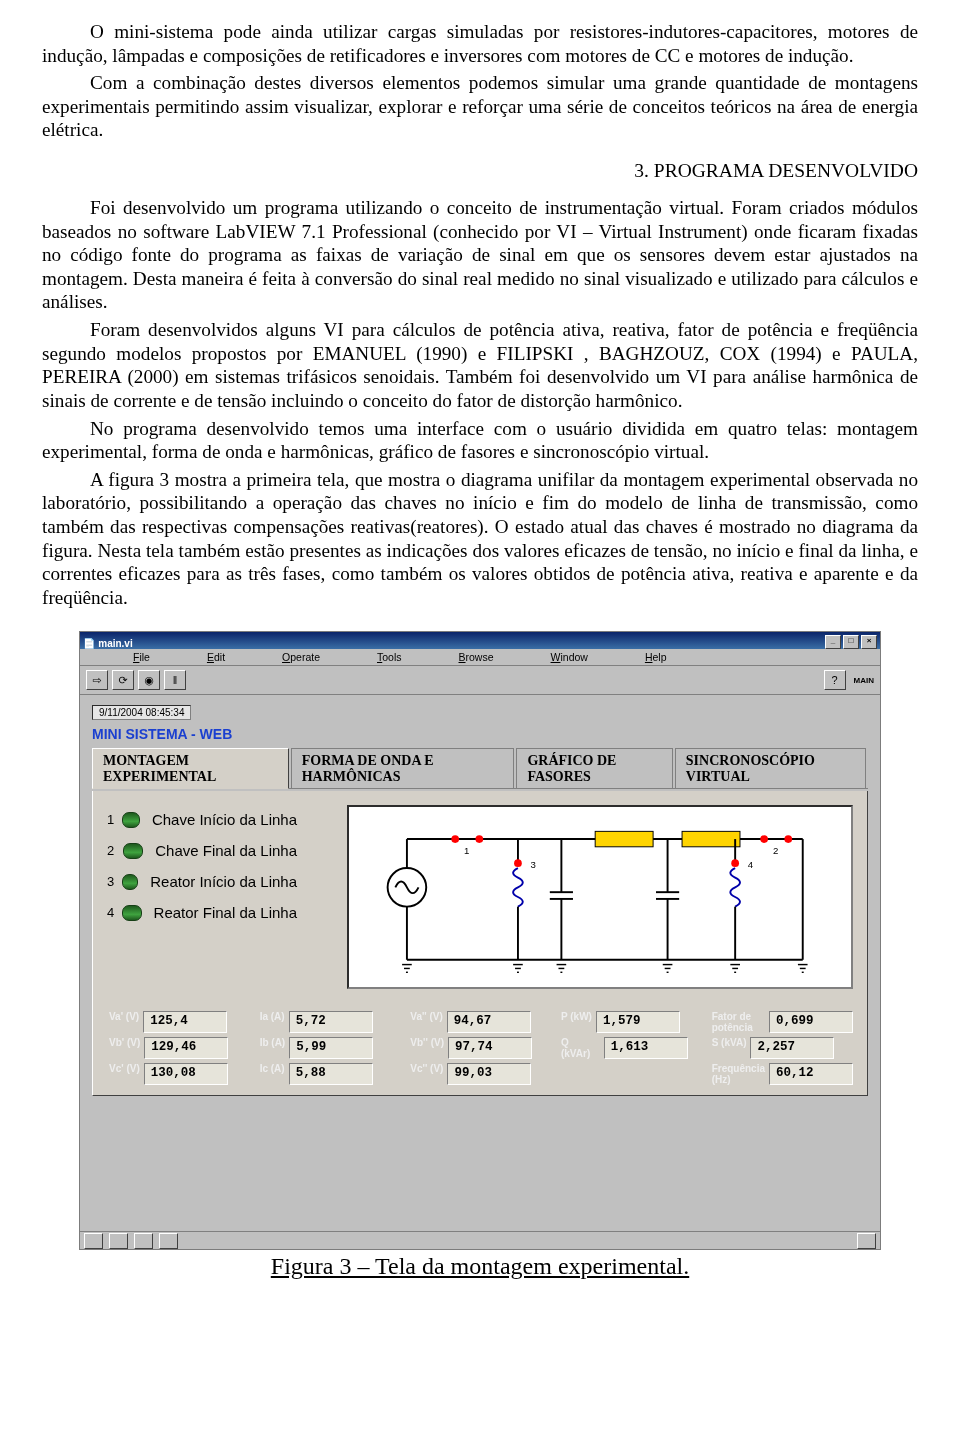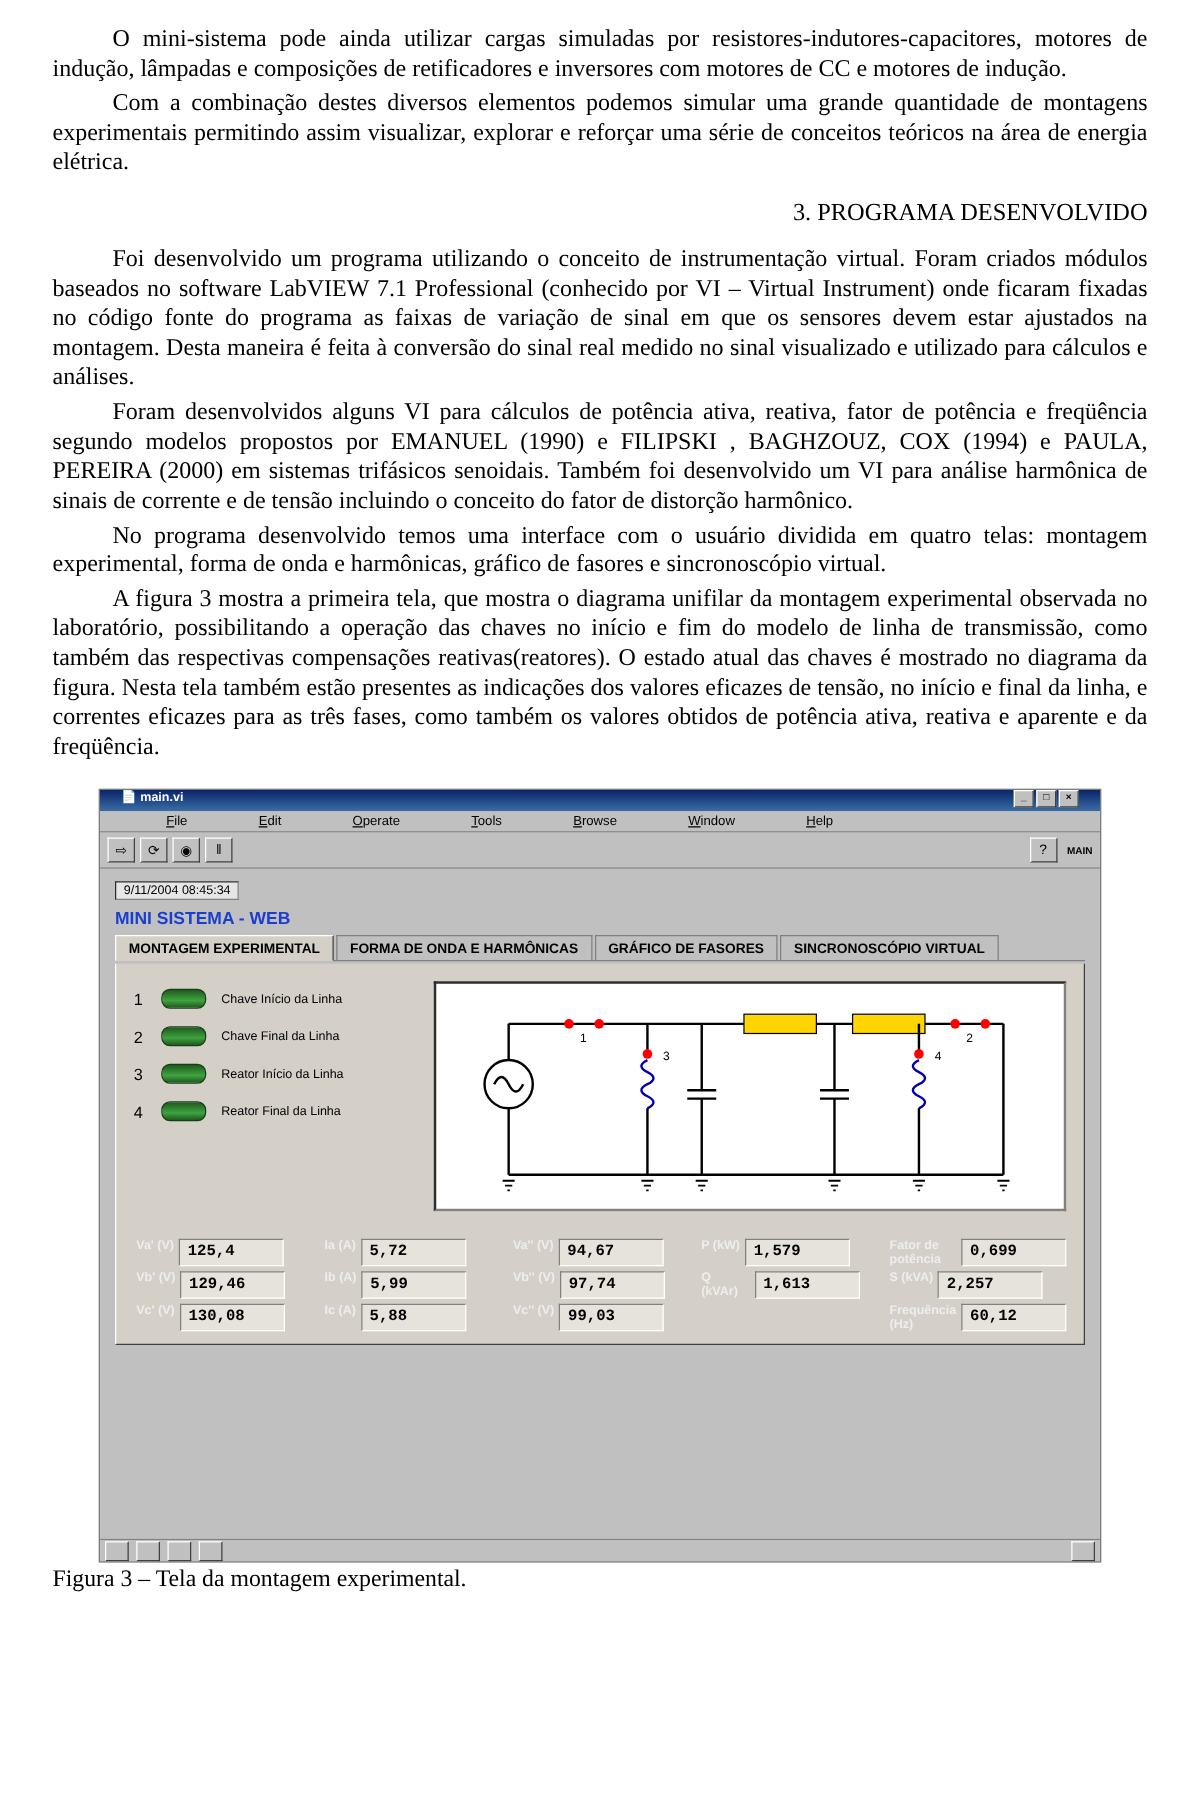--- a/index.html
+++ b/index.html
@@ -22,39 +22,41 @@
   }
   .indent{text-indent:48px;}
   .section-heading{
     font-weight:normal;
     margin:18px 0 14px 0;
     font-size:19.5px;
     text-align:right;
   }
   .sec-num{display:inline-block;width:40px;}
   .figcap{
+    text-align:center;
     margin:3px 0 0 0;
-    font-size:19px;
+    font-size:24px;
+    text-decoration:underline;
   }
 
   
   .fig{
     width:800px;
     margin:22px auto 0 auto;
     font-family:Tahoma,Geneva,Arial,sans-serif;
     font-size:10.5px;
     color:#000;
     border:1px solid #7c7c7c;
     background:#bfbfbf;
   }
   .titlebar{
-    display:flex;align-items:flex-start;
+    display:flex;align-items:flex-end;
     background:linear-gradient(#0a246a,#3a6ea5);
     color:#fff;height:17px;
-    padding:0 17px;font-size:10px;font-weight:bold;
+    padding:0 3px;font-size:10px;font-weight:bold;
   }
   .titlebar .spacer{flex:1;}
   .win-btn{
     width:14px;height:12px;background:#c0c0c0;margin-left:2px;
     border:1px solid #fff;border-right-color:#404040;border-bottom-color:#404040;
     font-size:8px;line-height:10px;text-align:center;color:#000;
   }
   .menubar{
     display:flex;gap:10px;background:#c0c0c0;padding:2px 6px;
     font-size:10.5px;border-bottom:1px solid #808080;
@@ -83,43 +85,43 @@
     padding:1px 6px;font-size:10px;margin-bottom:4px;
   }
   .maintitle{
     text-align:left;font-weight:bold;font-size:14px;color:#1a3fd0;
     margin:2px 0 6px 0;font-family:Verdana,Geneva,sans-serif;
   }
   .tabs{
     display:flex;border-bottom:1px solid #808080;margin-bottom:2px;
   }
   .tab{
-    padding:4px 10px 3px 10px;font-size:11px;font-weight:bold;
+    padding:4px 10px 3px 10px;font-size:14px;font-weight:bold;
     background:#c0c0c0;border:1px solid #808080;border-bottom:none;
-    margin-right:2px;position:relative;
+    margin-right:2px;position:relative;font-family:Liberation Serif, serif;
   }
   .tab.active{
     background:#d4d0c8;border:1px solid #fff;border-right-color:#404040;
     border-bottom:1px solid #d4d0c8;margin-bottom:-1px;
   }
   .tabpanel{
     background:#d4d0c8;border:1px solid #fff;border-top:none;
     border-right-color:#404040;border-bottom-color:#404040;
     padding:14px 14px 10px 14px;
   }
   .upper{display:flex;gap:50px;align-items:flex-start;}
   .switchcol{width:190px;}
   .swrow{display:flex;align-items:center;margin:6px 0 14px 0;gap:8px;}
   .swnum{width:14px;font-size:13px;}
   .led{
     width:34px;height:14px;border-radius:7px;
     background:linear-gradient(#1e5a1e,#3fa33f 60%,#1e5a1e);
     border:1px solid #163f16;
   }
-  .swlabel{margin-left:4px;font-size:10px;white-space:nowrap;}
+  .swlabel{margin-left:4px;font-size:15px;white-space:nowrap;}
   .circuit{
     flex:1;background:#fff;border:2px inset #808080;
     height:180px;width:520px;
   }
   
   .grid{
     display:grid;grid-template-columns:repeat(5,1fr);
     gap:4px 22px;margin-top:22px;
   }
   .rlabel{font-size:10px;font-weight:bold;color:#eee;padding:0 2px;}

